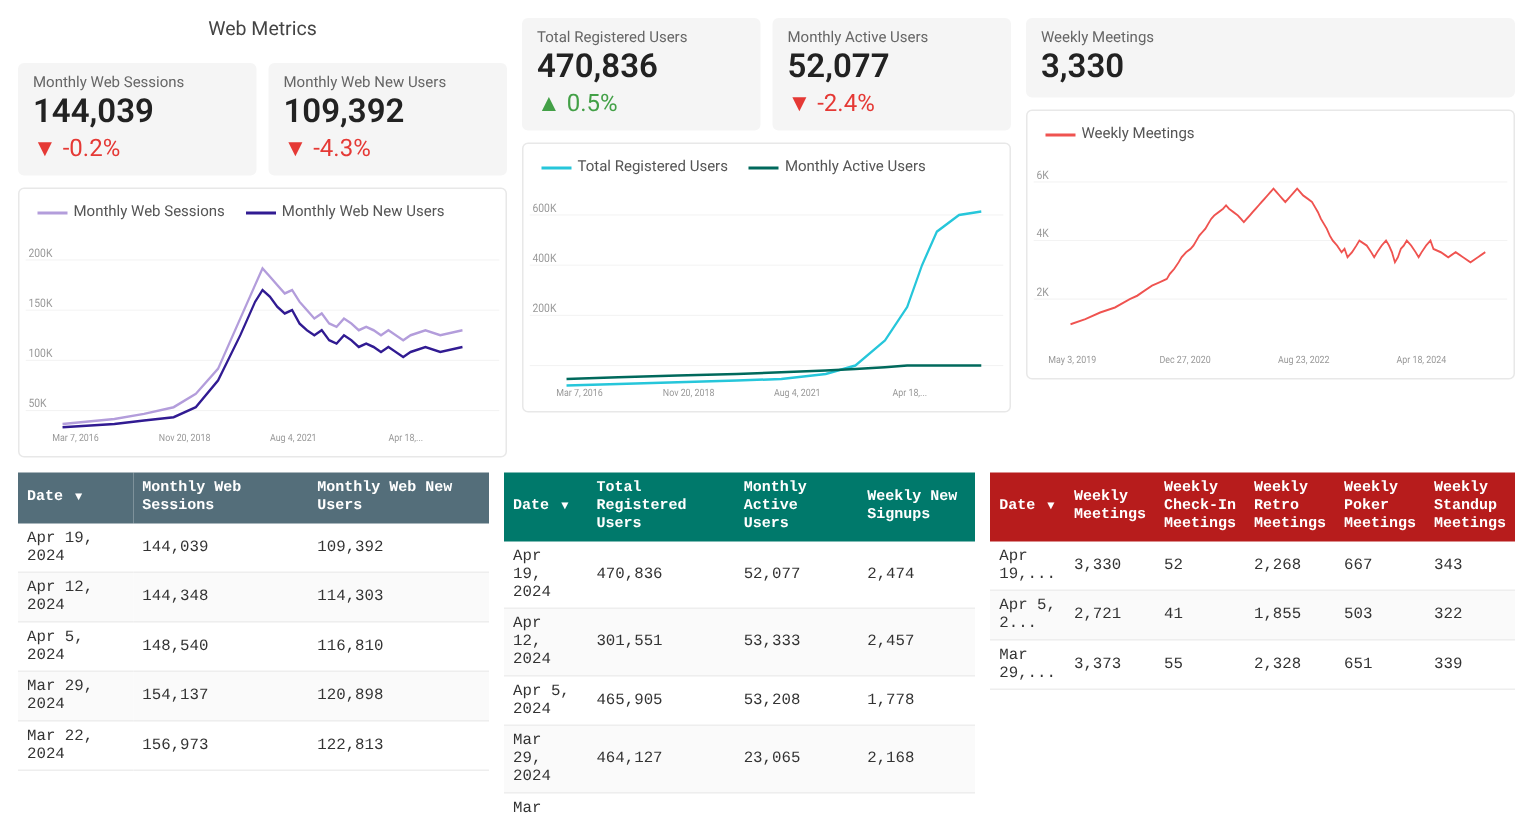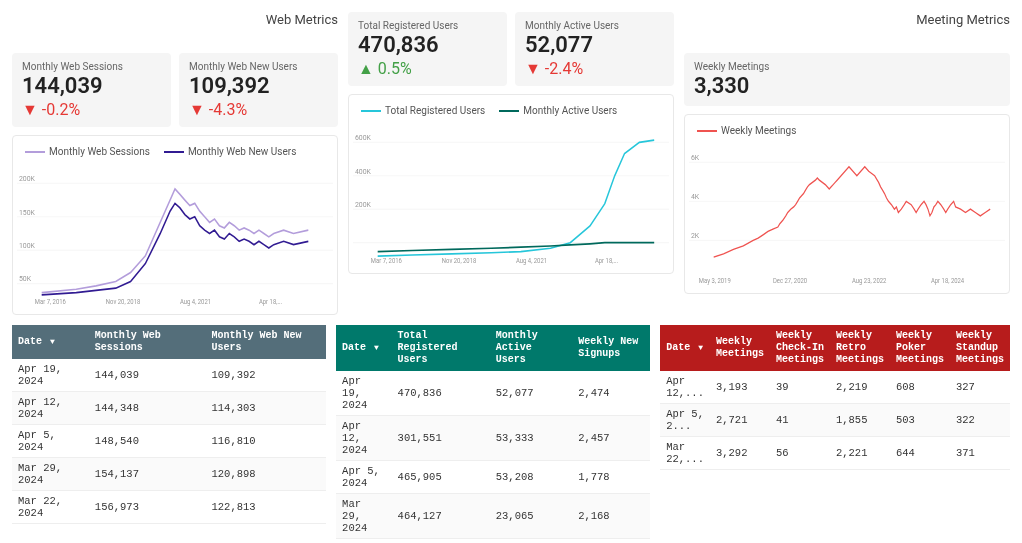--- a/index.html
+++ b/index.html
@@ -20,25 +20,25 @@
       display: flex;
       gap: 10px;
     }
     .section {
       flex: 1;
       display: flex;
       flex-direction: column;
       gap: 8px;
     }
     .section-title {
-      text-align: right;
+      text-align: center;
       font-size: 13px;
       font-weight: 400;
       color: #444;
-      margin-bottom: 18px;
+      margin-bottom: 7px;
     }
     .kpi-row {
       display: flex;
       gap: 8px;
     }
     .kpi-card {
       flex: 1;
       background: #f5f5f5;
       border-radius: 4px;
       padding: 8px 10px;
@@ -223,21 +223,20 @@
           <text x="165" y="128" font-size="6" fill="#999">Aug 4, 2021</text>
           <text x="245" y="128" font-size="6" fill="#999">Apr 18,...</text>
           <text x="18" y="135" font-size="6" fill="#999">Jul 14, 2017</text>
           <text x="90" y="135" font-size="6" fill="#999">Mar 28, 2020</text>
           <text x="165" y="135" font-size="6" fill="#999">Dec 11, 2022</text>
         </svg>
       </div>
     </div>
 
     <div class="section">
-      <div class="section-title">Meeting Metrics</div>
       <div class="kpi-row">
         <div class="kpi-card">
           <div class="kpi-label">Weekly Meetings</div>
           <div class="kpi-value">3,330</div>
         </div>
       </div>
       <div class="chart-container">
         <div class="chart-legend">
           <div class="legend-item">
             <div class="legend-line" style="background:#ef5350;"></div>
@@ -358,42 +357,42 @@
           <tr>
             <th>Date <span class="sort-icon">▼</span></th>
             <th>Weekly Meetings</th>
             <th>Weekly Check-In Meetings</th>
             <th>Weekly Retro Meetings</th>
             <th>Weekly Poker Meetings</th>
             <th>Weekly Standup Meetings</th>
           </tr>
         </thead>
         <tbody id="meeting-tbody">
-            <tr>
-              <td>Apr 12,...</td>
-              <td>3,193</td>
-              <td>39</td>
-              <td>2,219</td>
-              <td>608</td>
-              <td>327</td>
+        <tr>
+              <td>Apr 19,...</td>
+              <td>3,330</td>
+              <td>52</td>
+              <td>2,268</td>
+              <td>667</td>
+              <td>343</td>
             </tr>
             <tr>
               <td>Apr 5, 2...</td>
               <td>2,721</td>
               <td>41</td>
               <td>1,855</td>
               <td>503</td>
               <td>322</td>
             </tr>
             <tr>
-              <td>Mar 22,...</td>
-              <td>3,292</td>
-              <td>56</td>
-              <td>2,221</td>
-              <td>644</td>
-              <td>371</td>
+              <td>Mar 29,...</td>
+              <td>3,373</td>
+              <td>55</td>
+              <td>2,328</td>
+              <td>651</td>
+              <td>339</td>
             </tr>
           </tbody>
       </table>
     </div>
 
   </div>
 </div>
 
 </body></html>

